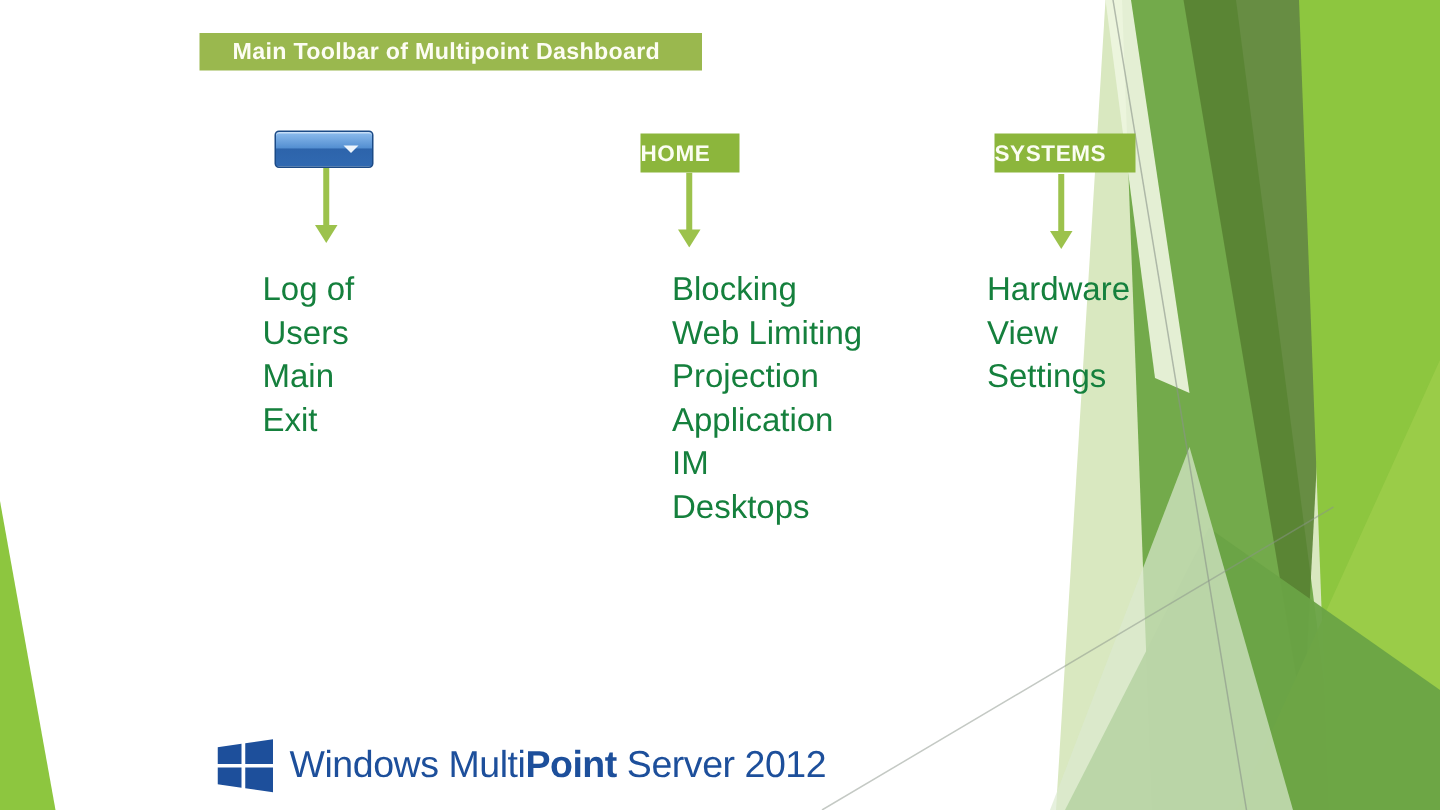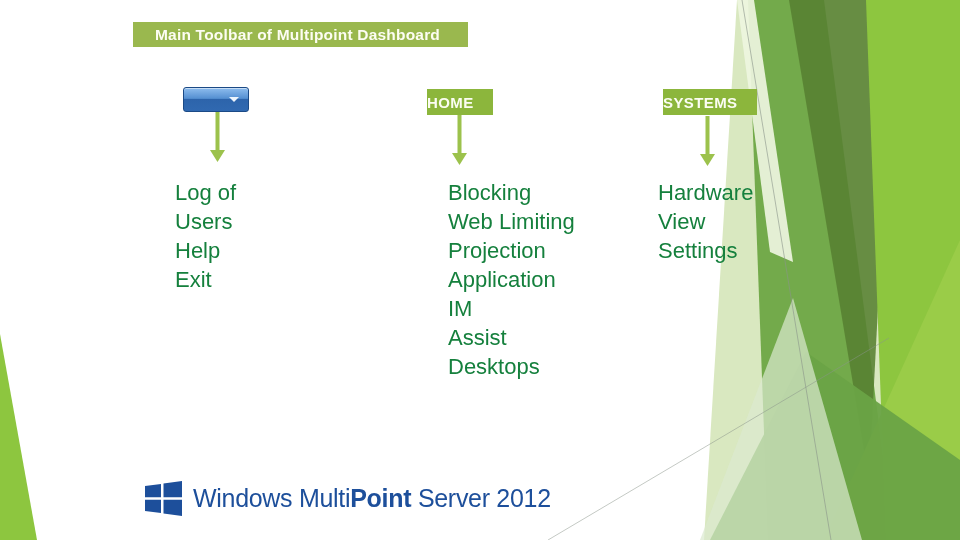--- a/index.html
+++ b/index.html
@@ -27,21 +27,21 @@
   #home-label{left:427px;top:89px;width:66px;}
   #systems-label{left:663px;top:89px;width:94px;}
   
   .flow-arrow{z-index:2;}
   
   .menu-list{font-size:22px;line-height:29px;color:#15803d;z-index:2;}
   #list-dropdown{left:175px;top:178px;}
   #list-home{left:424px;top:178px;margin-left:24px;}
   #list-systems{left:658px;top:178px;}
   
-  .footer-logo{left:145px;top:480px;display:flex;align-items:center;z-index:2;}
+  .footer-logo{left:145px;top:492px;display:flex;align-items:center;z-index:2;}
   .brand-text{margin-left:11px;color:#1d4f9b;font-size:25px;letter-spacing:-0.3px;
     white-space:pre;}
   .brand-text .bold{font-weight:bold;}
 </style>
 </head>
 <body>
 
 <svg id="bg" viewBox="0 0 960 540" xmlns="http://www.w3.org/2000/svg">
   <polygon points="737,0 960,0 960,540 704,540" fill="#d9e8c0"></polygon>
   <polygon points="748,0 824,0 894,540 768,540" fill="#73aa4b"></polygon>
@@ -80,31 +80,30 @@
   <span>SYSTEMS</span>
 </div>
 <svg class="abs flow-arrow" style="left:699px;top:116px" width="17" height="50">
   <rect x="6.5" y="0" width="4" height="39" fill="#9cc24c"></rect>
   <polygon points="1,38 16,38 8.5,50" fill="#9cc24c"></polygon>
 </svg>
 
 <div class="abs menu-list" id="list-dropdown">
   <div>Log of</div>
   <div>Users</div>
-  <div>Help</div>
+  <div>Main</div>
   <div>Exit</div>
 </div>
 
 <div class="abs menu-list" id="list-home">
   <div>Blocking</div>
   <div>Web Limiting</div>
   <div>Projection</div>
   <div>Application</div>
   <div>IM</div>
-  <div>Assist</div>
   <div>Desktops</div>
 </div>
 
 <div class="abs menu-list" id="list-systems">
   <div>Hardware</div>
   <div>View</div>
   <div>Settings</div>
 </div>
 
 <div class="abs footer-logo">

